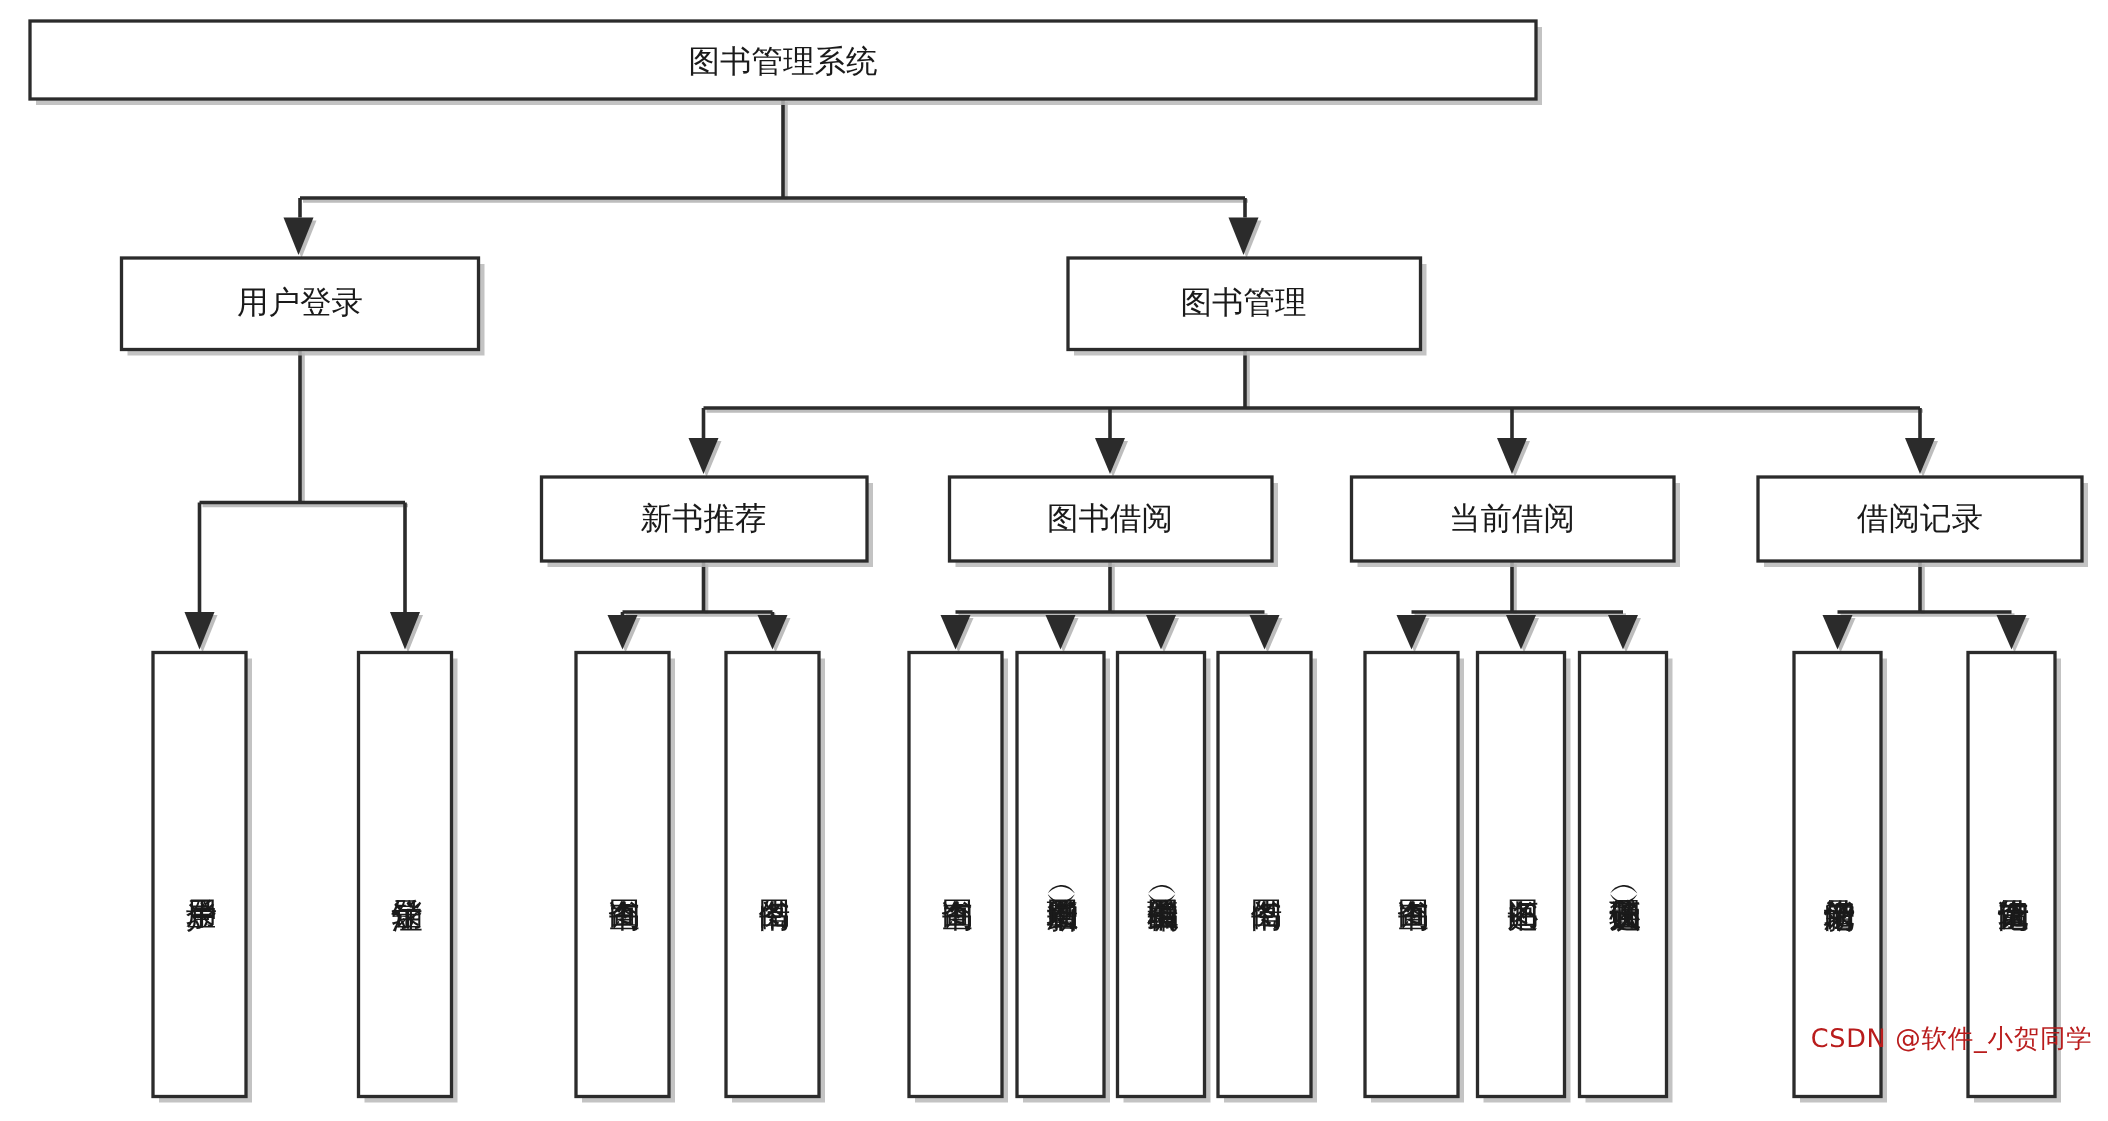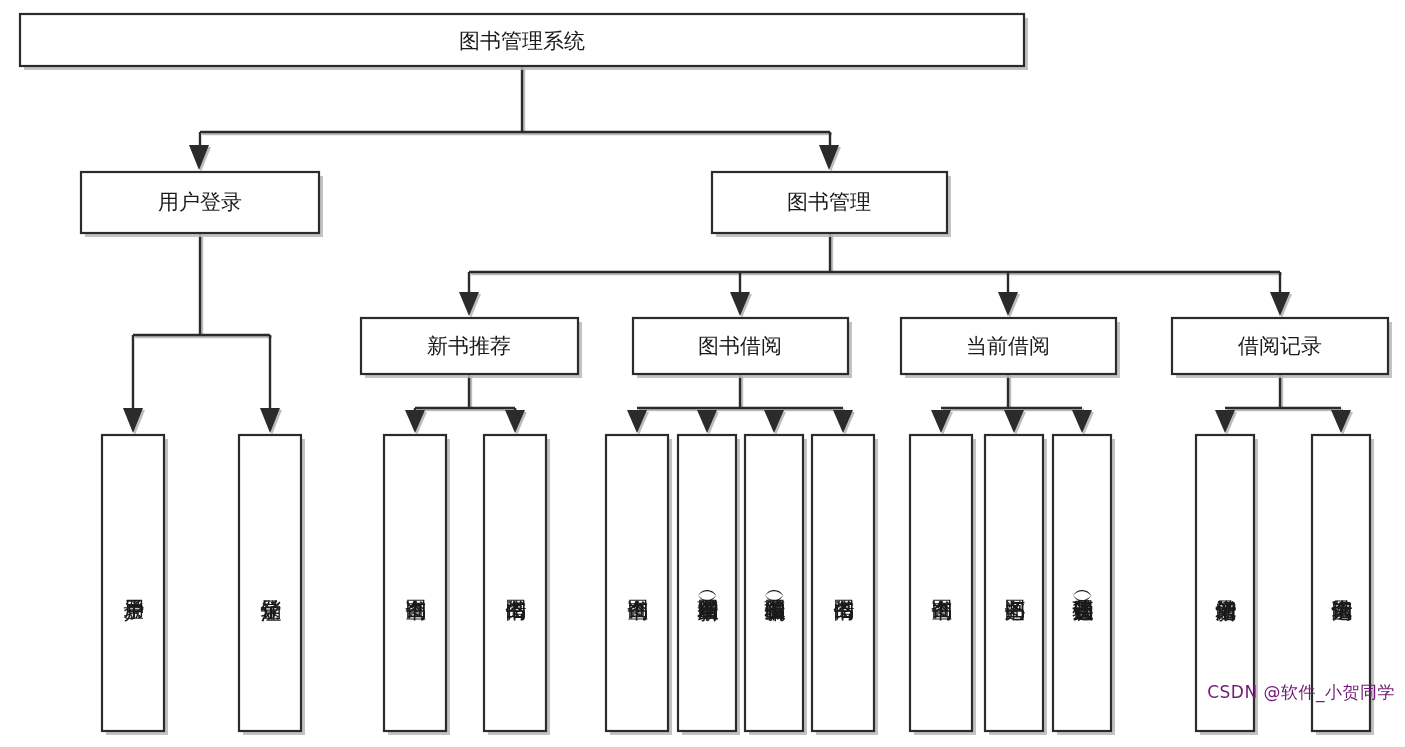--- a/index.html
+++ b/index.html
@@ -70,21 +70,21 @@
     dominant-baseline: middle;
     writing-mode: vertical-rl;
     glyph-orientation-vertical: 0;
   }
   .watermark-text {
     position: absolute;
     right: 10px;
     bottom: 5px;
     font-family: "DejaVu Sans", "Liberation Sans", sans-serif;
     font-size: 17px;
-    color: #701a75;
+    color: #b91c1c;
     white-space: nowrap;
     letter-spacing: 0.5px;
   }
 </style>
 </head>
 <body>
 
 <div id="diagram-root">
 
   <svg id="flowchart" viewBox="0 0 1405 747" xmlns="http://www.w3.org/2000/svg">

